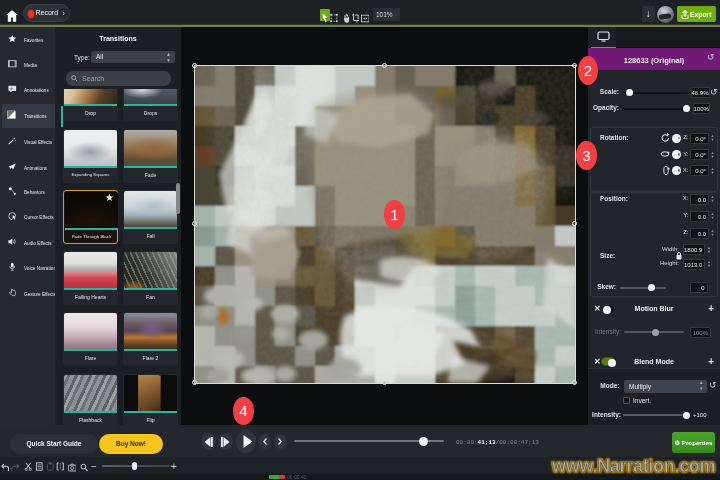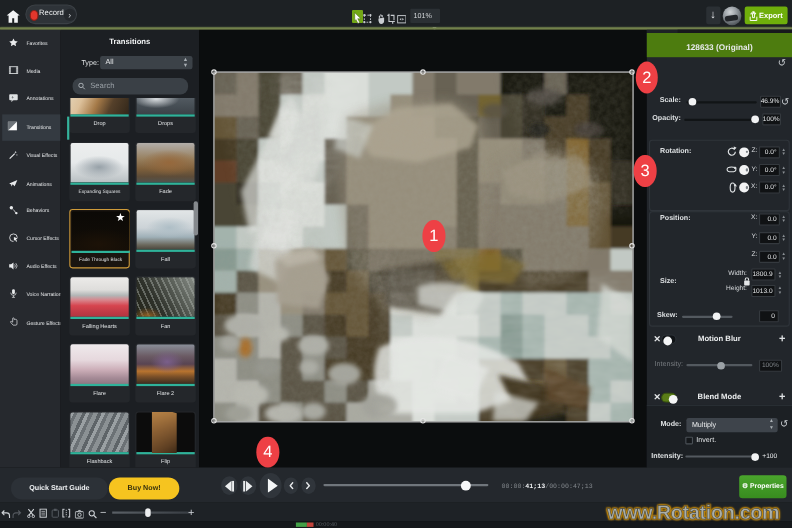--- a/index.html
+++ b/index.html
@@ -50,21 +50,21 @@
 #scrollbar{left:121px;top:156px;width:4px;height:31px;background:#85898d;border-radius:2px}
 
 #canvas{left:181px;top:27px;width:407px;height:398px;background:#0b0d0e}
 #photo{left:14px;top:38.5px;width:380px;height:317px;outline:1px solid #dcdcdc}
 .hdl{position:absolute;width:5px;height:5px;border:1px solid #e6e6e6;border-radius:50%;background:rgba(120,120,120,.25)}
 
 #rpanel{left:588px;top:27px;width:132px;height:398px;background:#22262b}
 #rtabs{left:0;top:0;width:132px;height:21px;background:#1d2125;border-bottom:1px solid #101214}
 #rtabicon{left:9px;top:4px;width:13px;height:11px}
 #rtabgreen{left:3px;top:19.5px;width:25px;height:1.5px;background:#76a81c}
-#rhead{left:0;top:3px;width:132px;height:22px;background:#4d7c0f}
+#rhead{left:0;top:21px;width:132px;height:22px;background:#701a75}
 #rhead .t{position:absolute;left:0;top:7.5px;width:132px;text-align:center;font-size:7.5px;font-weight:bold;color:#e8eaec}
 .rst{position:absolute;font-size:9px;color:#c9cdd1}
 .plabel{position:absolute;font-size:6.5px;font-weight:bold;color:#dde0e2;text-align:right}
 .track{position:absolute;height:2px;background:#111416;border-radius:1px}
 .track.lt{background:#53595f}
 .knob{position:absolute;width:7px;height:7px;background:#f2f3f4;border-radius:50%}
 .vbox{position:absolute;background:#101214;border:1px solid #34393e;border-radius:1px;font-size:6px;color:#e4e6e8;text-align:right}
 .sect{position:absolute;left:2px;width:128px;border:1px solid #2f343a;border-radius:3px}
 .axlbl{position:absolute;font-size:6px;color:#d8dbde}
 .spin{position:absolute;font-size:4px;color:#8b9095;line-height:4px}
@@ -925,13 +925,13 @@
   <div class="abs" style="left:269px;top:0.5px;width:9.5px;height:4px;background:#43a047"></div>
   <div class="abs" style="left:278.5px;top:0.5px;width:6px;height:4px;background:#c3443c"></div>
   <div class="abs" style="left:287px;top:0;font-size:5px;color:#565b60">00:00:40</div>
 </div>
 
 <div class="mark" style="left:384.3px;top:199.7px;width:20.4px;height:29.6px;font-size:15px;line-height:29px">1</div>
 <div class="mark" style="left:577.8px;top:55.7px;width:20.4px;height:29.6px;font-size:15px;line-height:29px">2</div>
 <div class="mark" style="left:576.3px;top:140.7px;width:20.4px;height:29.6px;font-size:15px;line-height:29px">3</div>
 <div class="mark" style="left:233.3px;top:397.2px;width:20.4px;height:27.6px;font-size:15px;line-height:27px">4</div>
 
-<div class="abs" id="wm">www.Rotation.com</div>
+<div class="abs" id="wm">www.Narration.com</div>
 
 </body></html>

